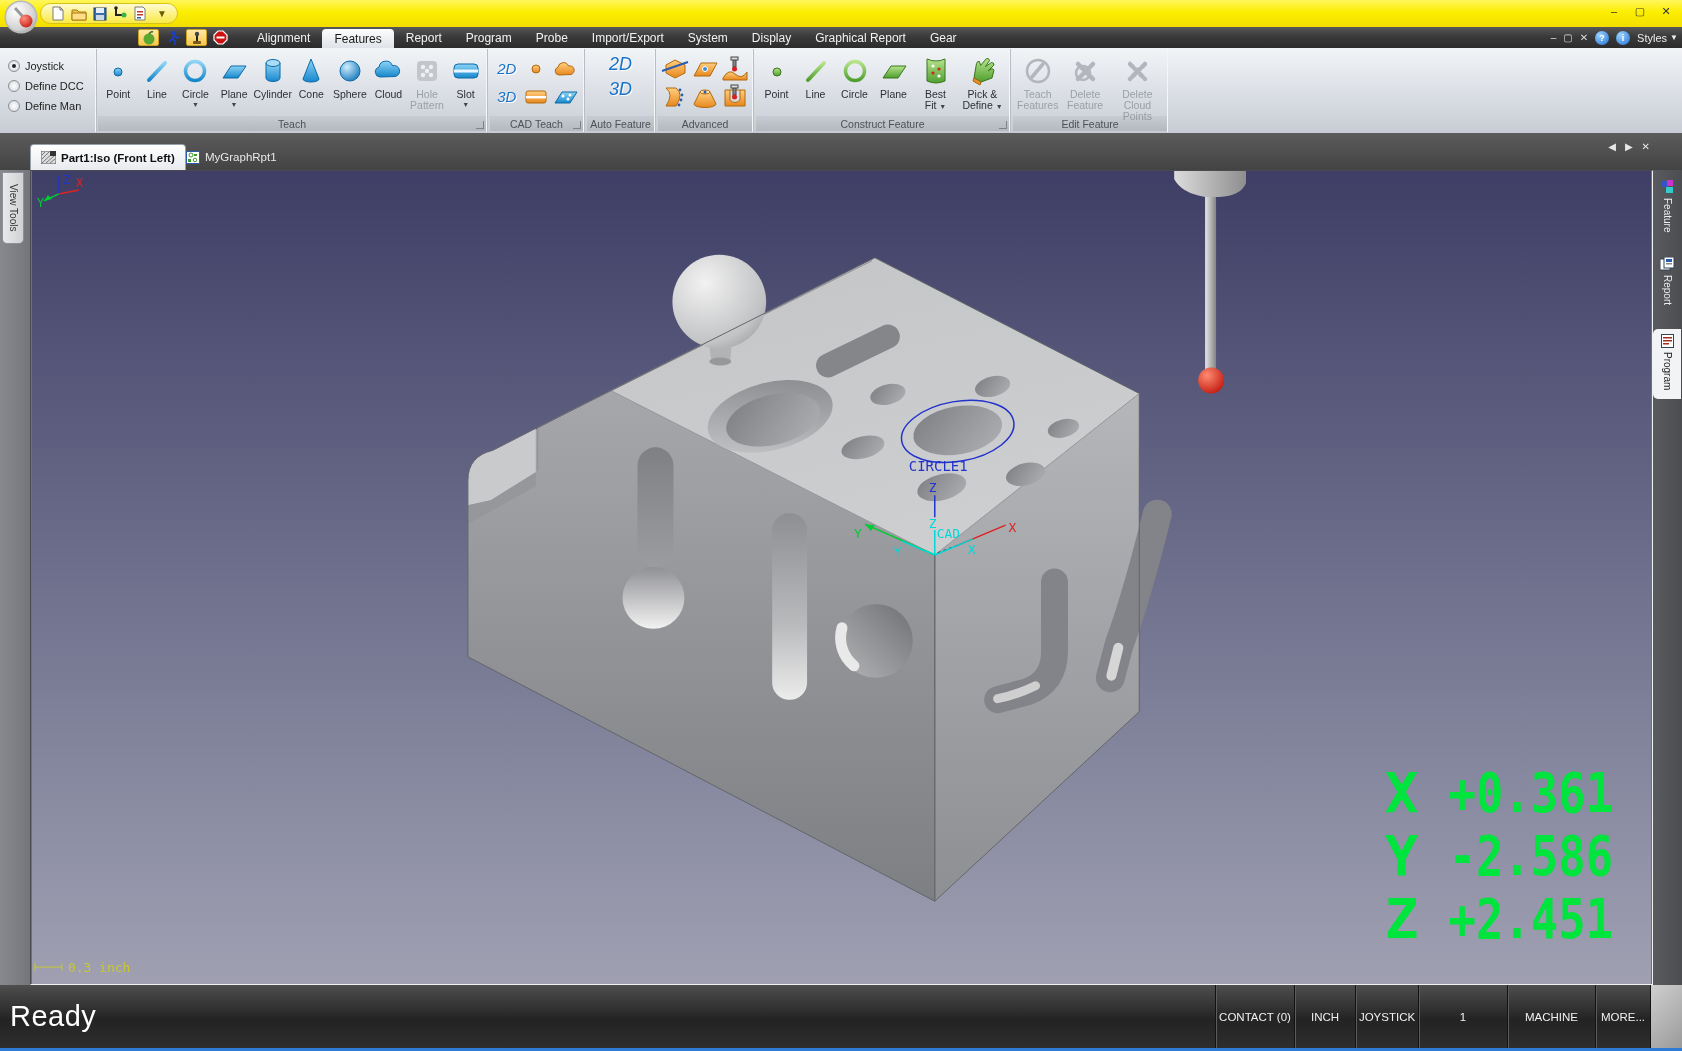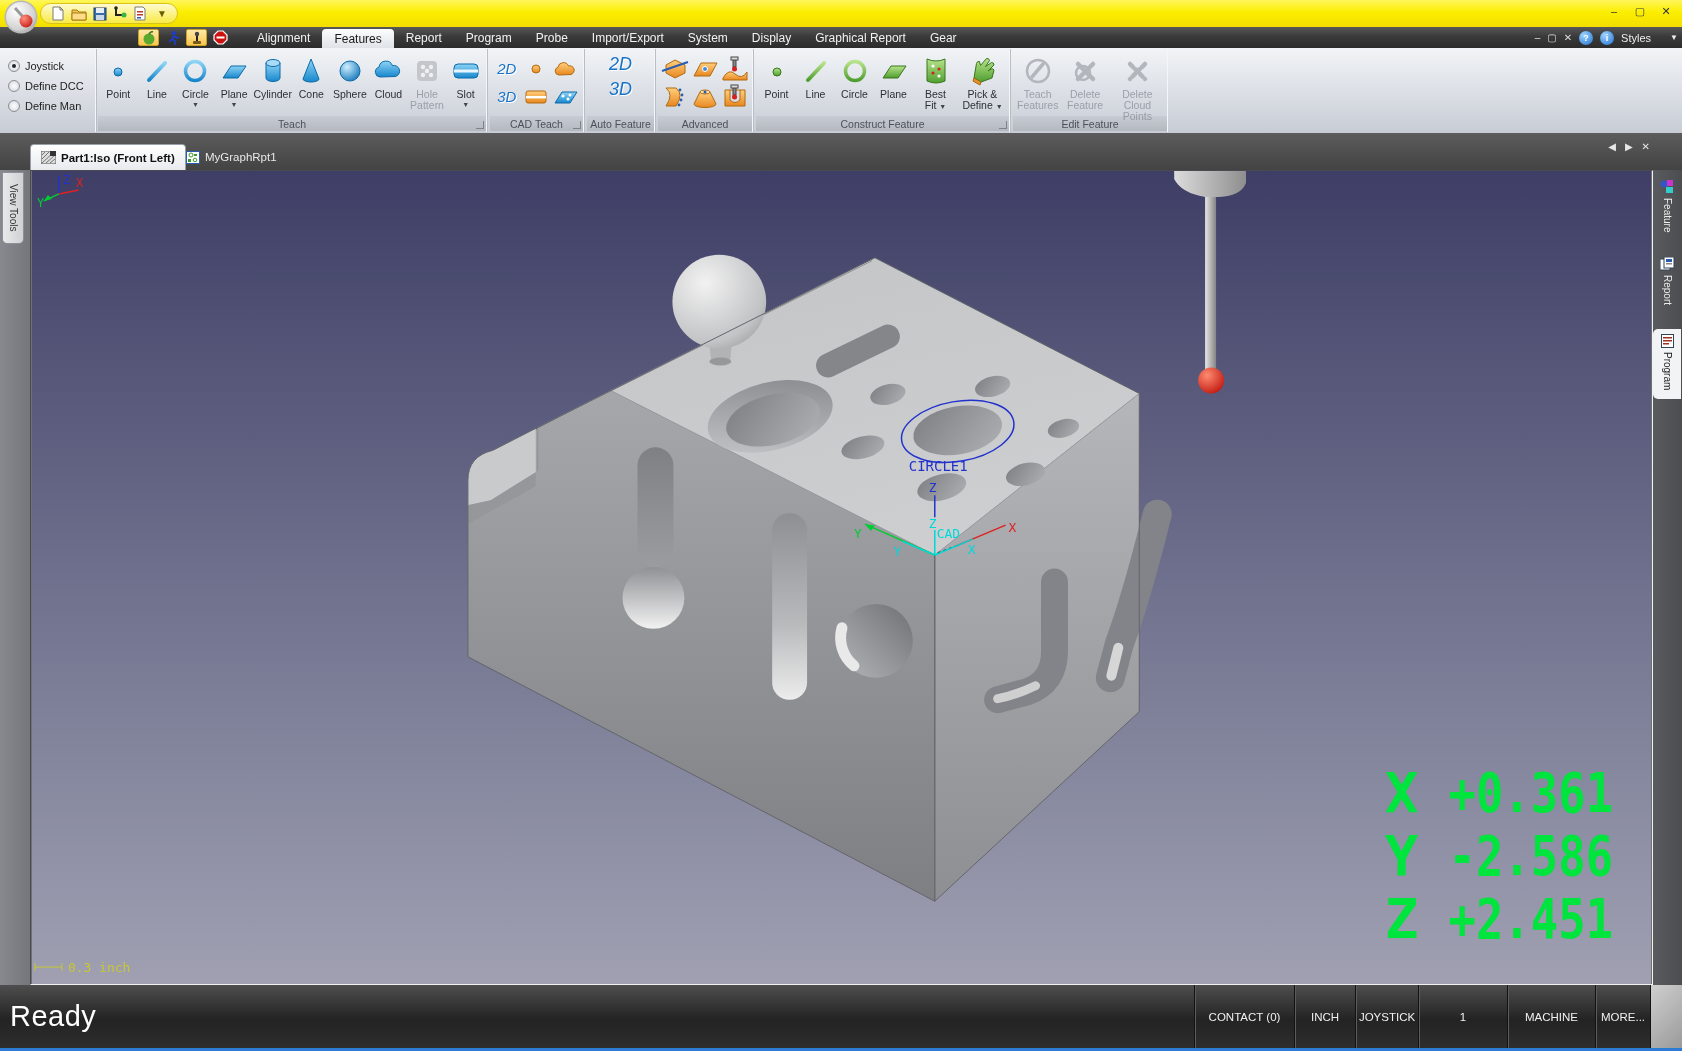--- a/index.html
+++ b/index.html
@@ -18,21 +18,21 @@
 .menubar{position:absolute;left:0;top:27px;width:100%;height:21px;background:linear-gradient(#585858,#3a3a3a 45%,#2c2c2c);display:flex;align-items:stretch;color:#f2f2f2;font-size:12px}
 .menubar .micons{display:flex;align-items:center;gap:3px;margin-left:138px}
 .micon{width:21px;height:17px;background:linear-gradient(#ffe9a8,#f7c64d);border:1px solid #caa21f;border-radius:2px;display:flex;align-items:center;justify-content:center}
 .micon.plain{background:transparent;border-color:transparent}
 .mitems{display:flex;align-items:stretch;margin-left:14px}
 .mitem{padding:0 12px;display:flex;align-items:center;cursor:default;white-space:nowrap}
 .mitem.active{background:linear-gradient(#fdfdfd,#dfe3e8);color:#1a1a1a;border-radius:4px 4px 0 0;margin-top:2px}
 .menu-right{position:absolute;right:4px;top:27px;height:21px;display:flex;align-items:center;gap:7px;color:#eee;font-size:11px}
 .menu-right .wc{font-size:10px;color:#ddd}
 .bluedot{width:14px;height:14px;border-radius:50%;background:radial-gradient(circle at 35% 30%,#9fd4ff,#1e6fd0);color:#fff;font-size:9px;font-weight:bold;display:flex;align-items:center;justify-content:center}
-.styles-l{display:flex;align-items:center;gap:19px}
+.styles-l{display:flex;align-items:center;gap:3px}
 
 .ribbon{position:absolute;left:0;top:48px;width:100%;height:85px;background:linear-gradient(#f2f4f7,#d4d8df 70%,#c7ccd4)}
 .rgroup{position:absolute;top:1px;bottom:1px;border-right:1px solid #b9bdc4;box-shadow:inset -1px 0 0 #f4f6f8}
 .rcap{position:absolute;left:1px;right:1px;bottom:1px;height:15px;text-align:center;font-size:10.5px;color:#4c5159;background:linear-gradient(rgba(0,0,0,.04),rgba(0,0,0,.10));display:flex;align-items:center;justify-content:center}
 .launcher{position:absolute;right:3px;bottom:3px;width:8px;height:8px;border:1px solid #7e838b;border-top:none;border-left:none}
 .modes{left:0;width:97px;padding:7px 0 0 8px}
 .radio-row{display:flex;align-items:center;gap:5px;height:20px;font-size:11px;color:#222}
 .rdot{width:12px;height:12px;border-radius:50%;background:radial-gradient(#fff,#cfd3d8);border:1px solid #8a8f96;position:relative}
 .rdot.sel:after{content:"";position:absolute;left:3px;top:3px;width:4px;height:4px;border-radius:50%;background:#20262e}
 .items-row{display:flex;align-items:flex-start;padding:4px 2px 0 2px}
@@ -734,21 +734,21 @@
             <rect x="2" y="9" width="6" height="1.5" fill="#a03020"></rect>
           </svg>
         <span class="vtxt">Program</span>
       </div>
     </div>
   </div>
 
   <div class="statusbar">
     <div class="ready">Ready</div>
     <div class="sfields">
-      <div class="sfield" style="width:100px">CONTACT (0)</div>
+      <div class="sfield" style="width:79px">CONTACT (0)</div>
       <div class="sfield" style="width:61px">INCH</div>
       <div class="sfield" style="width:63px">JOYSTICK</div>
       <div class="sfield" style="width:89px">1</div>
       <div class="sfield" style="width:88px">MACHINE</div>
       <div class="sfield" style="width:55px">MORE...</div>
       <div class="grip"></div>
     </div>
   </div>
   <div class="bottomline"></div>
 </div>

